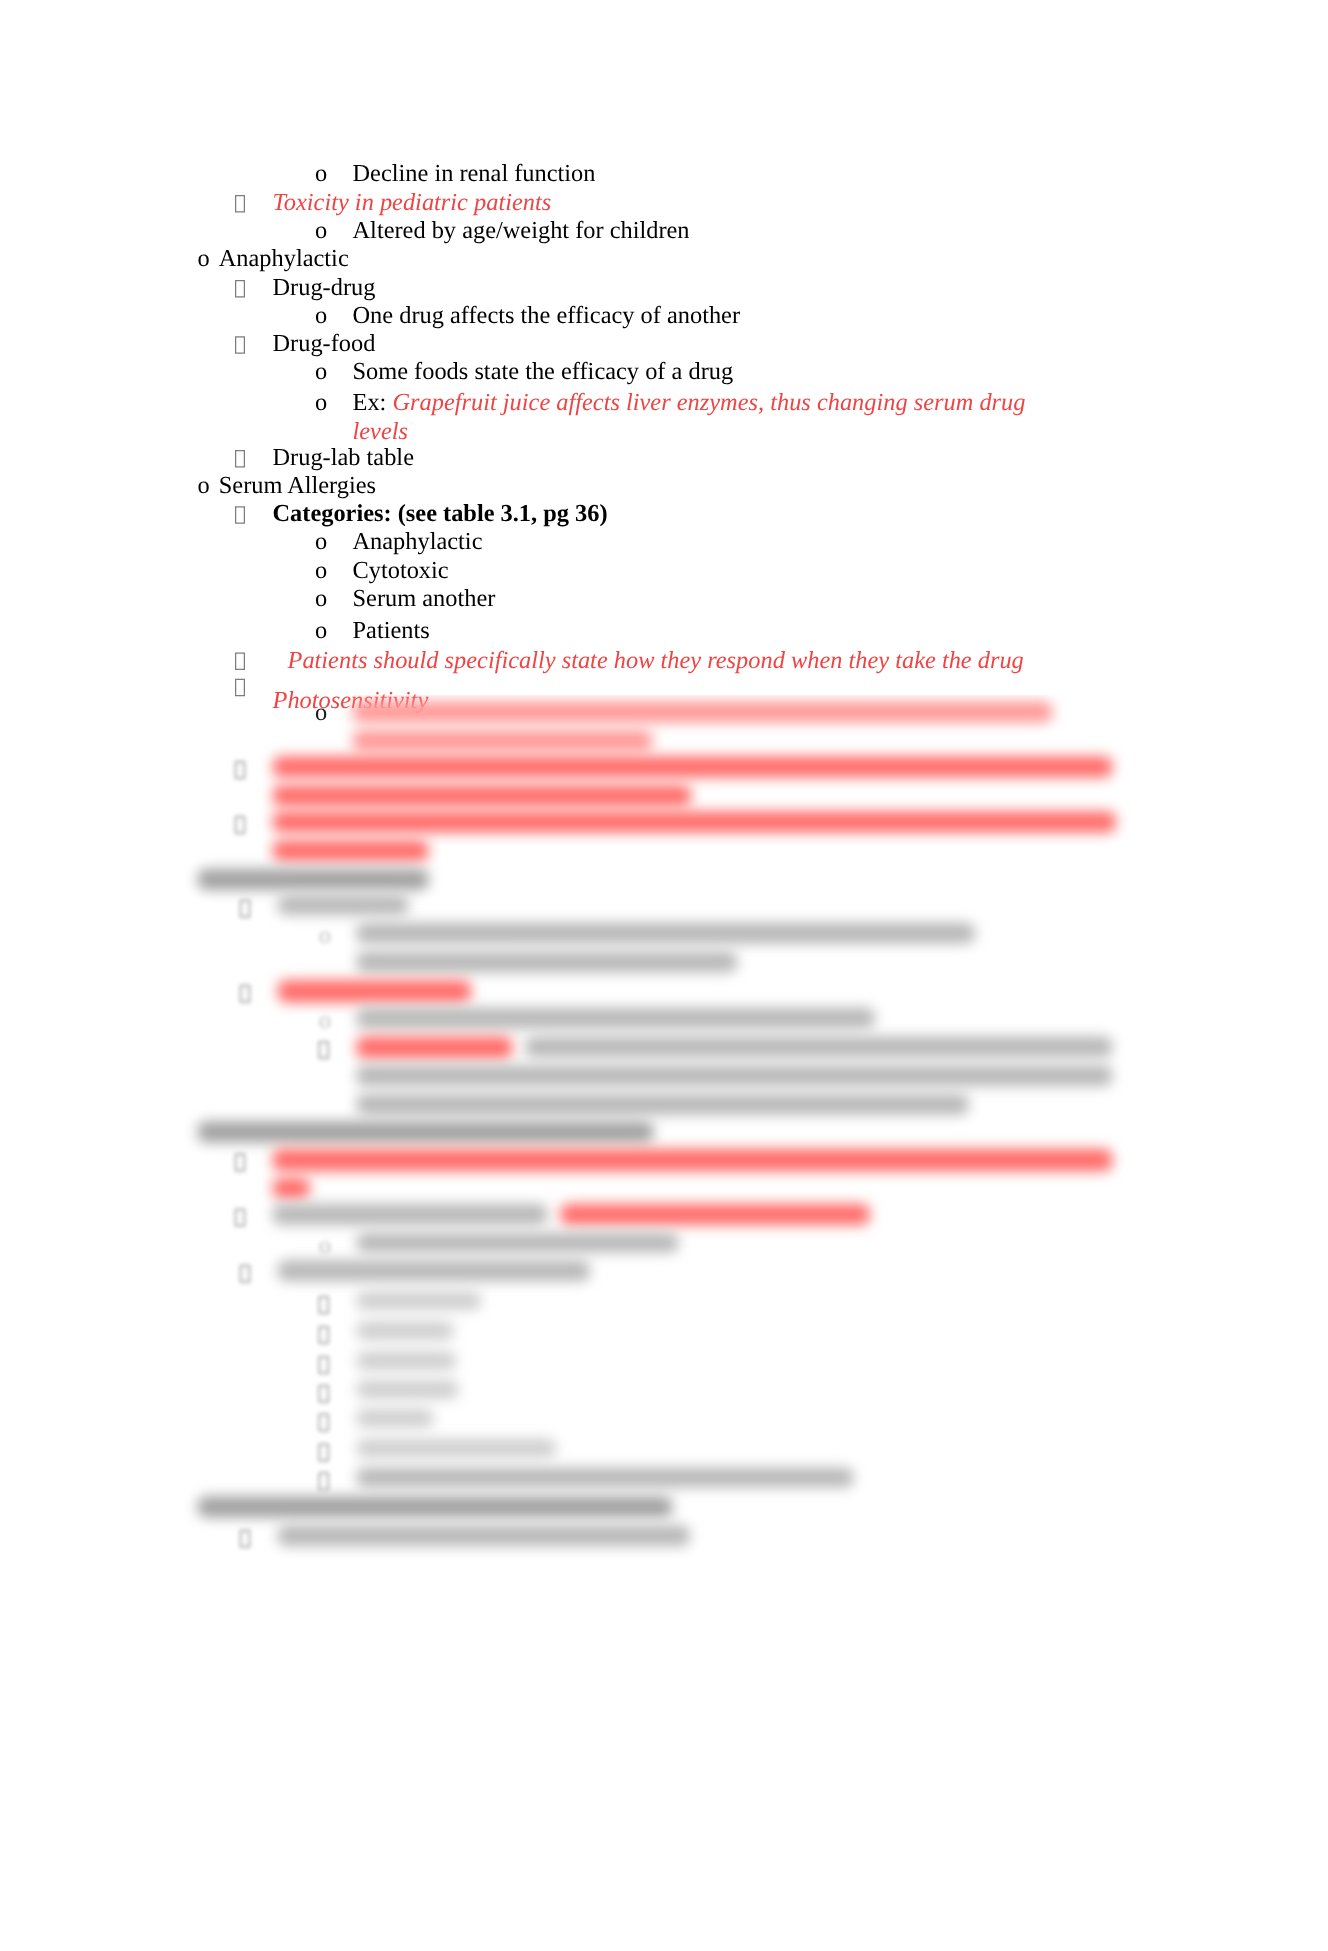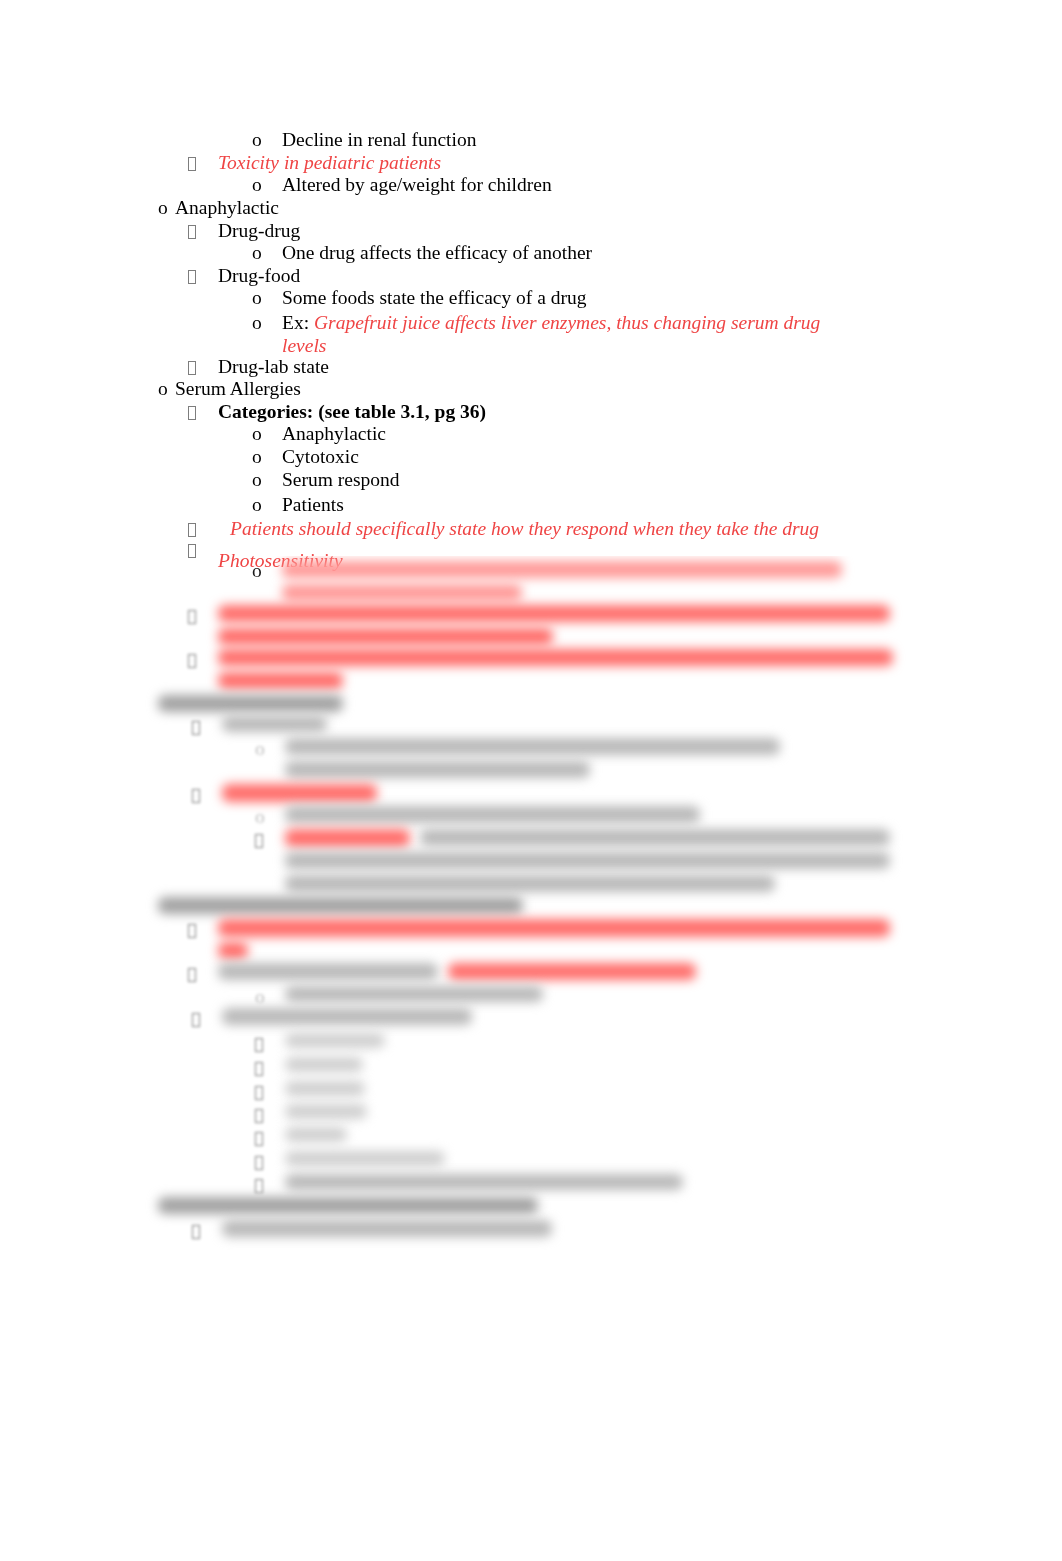--- a/index.html
+++ b/index.html
@@ -116,36 +116,36 @@
     <div class="marker" style="left:188px; top:264px;"><span class="tofu"></span></div>
     <div class="row blk" style="left:218px; top:264px;">Drug-food</div>
 
     <div class="marker" style="left:252px; top:286px;">o</div>
     <div class="row blk" style="left:282px; top:286px;">Some foods state the efficacy of a drug</div>
 
     <div class="marker" style="left:252px; top:311px;">o</div>
     <div class="row wrapy" style="left:282px; top:311px; width:540px;"><span class="blk">Ex:</span> <span class="red">Grapefruit juice affects liver enzymes, thus changing serum drug levels</span></div>
 
     <div class="marker" style="left:188px; top:355px;"><span class="tofu"></span></div>
-    <div class="row blk" style="left:218px; top:355px;">Drug-lab state</div>
+    <div class="row blk" style="left:218px; top:355px;">Drug-lab table</div>
 
     <div class="marker" style="left:158px; top:377px;">o</div>
     <div class="row blk" style="left:175px; top:377px;">Serum Allergies</div>
 
     <div class="marker" style="left:188px; top:400px;"><span class="tofu"></span></div>
     <div class="row blk" style="left:218px; top:400px;font-weight:bold;">Categories: (see table 3.1, pg 36)</div>
 
     <div class="marker" style="left:252px; top:422px;">o</div>
     <div class="row blk" style="left:282px; top:422px;">Anaphylactic</div>
 
     <div class="marker" style="left:252px; top:445px;">o</div>
     <div class="row blk" style="left:282px; top:445px;text-align:right;">Cytotoxic</div>
 
     <div class="marker" style="left:252px; top:468px;">o</div>
-    <div class="row blk" style="left:282px; top:468px;">Serum respond</div>
+    <div class="row blk" style="left:282px; top:468px;">Serum another</div>
 
     <div class="marker" style="left:252px; top:493px;">o</div>
     <div class="row blk" style="left:282px; top:493px;">Patients</div>
 
     <div class="marker" style="left:188px; top:517px;"><span class="tofu"></span></div>
     <div class="row red" style="left:230px; top:517px;">Patients should specifically state how they respond when they take the drug</div>
 
     <div class="marker" style="left:188px; top:538px;"><span class="tofu"></span></div>
     <div class="row red" style="left:218px; top:549px;">Photosensitivity</div>
 

